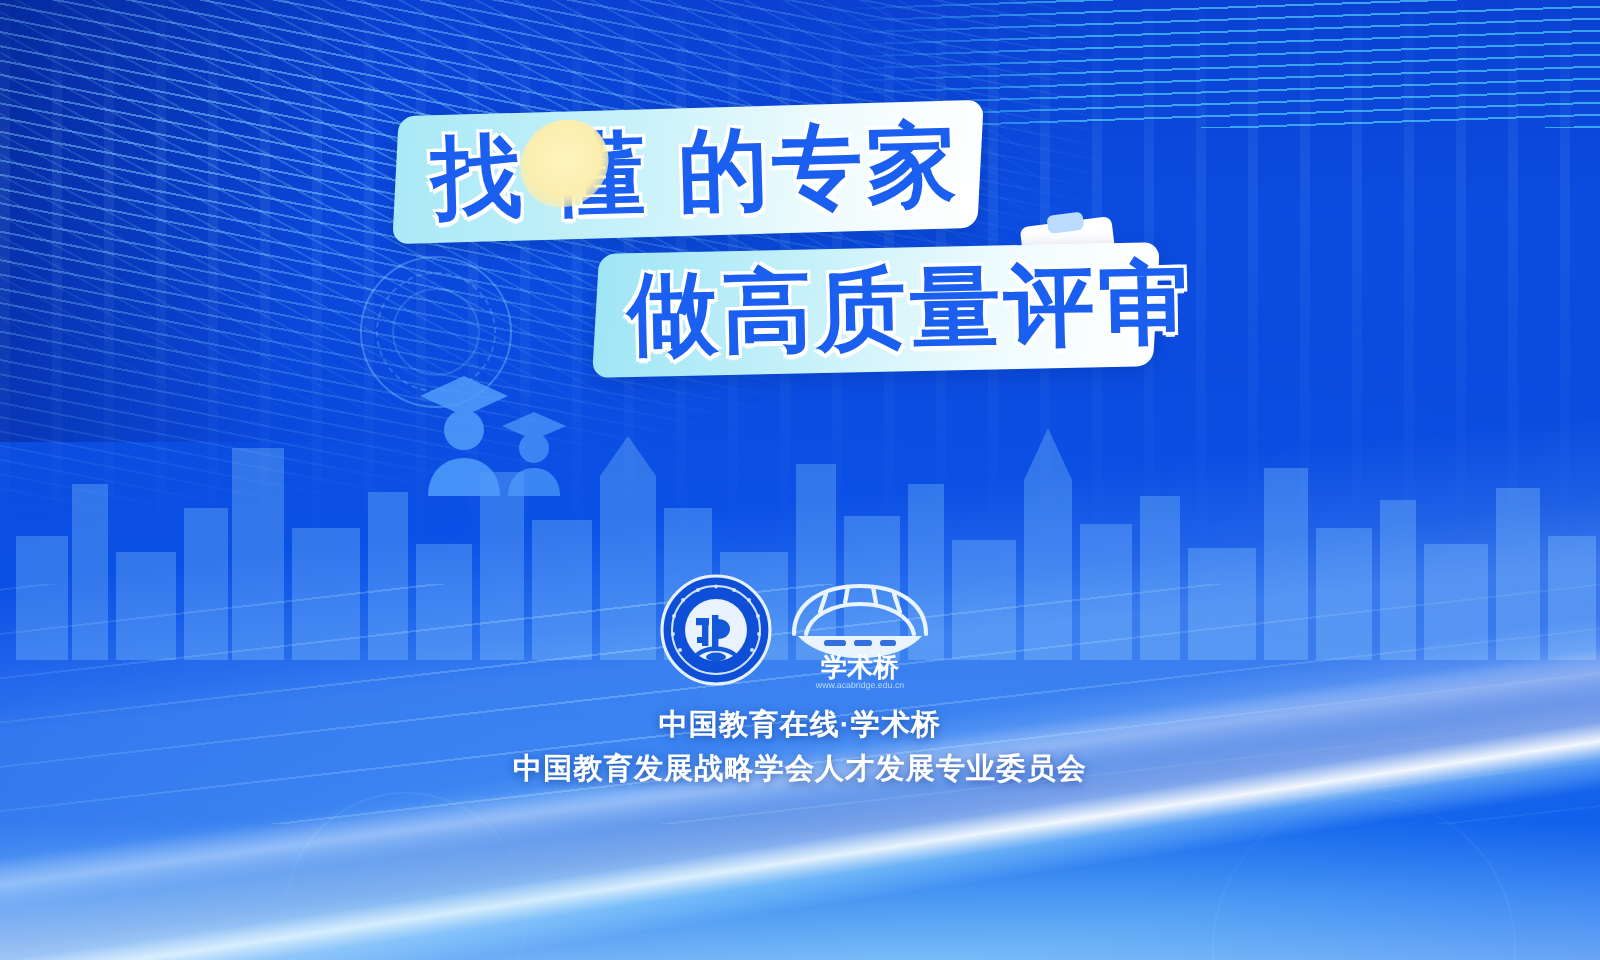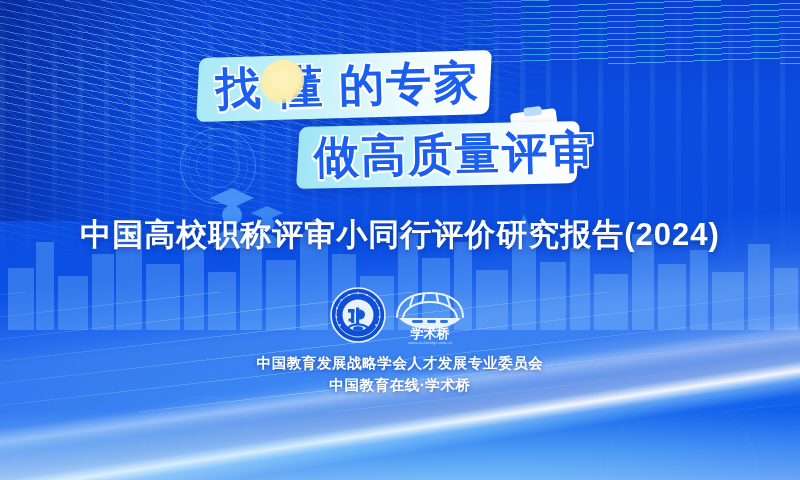--- a/index.html
+++ b/index.html
@@ -279,21 +279,20 @@
     </div>
 
     <div class="banner banner-2">
       <div class="inner">
         <span class="txt">做高质量评审</span>
       </div>
     </div>
 
   </div>
 
-  <div class="subtitle">中国高校职称评审小同行评价研究报告(2024)</div>
 
   <div class="logos">
 
     <div class="logo-seal">
       <svg viewBox="0 0 56 56" aria-hidden="true">
         <circle cx="28" cy="28" r="27" fill="#0f4fd8" stroke="#e8f2ff" stroke-width="1.6"></circle>
         <circle cx="28" cy="28" r="22" fill="none" stroke="#cfe4ff" stroke-width="1"></circle>
         <circle cx="28" cy="28" r="15.5" fill="#e9f3ff"></circle>
         <path id="sealArc" d="M28 7.5a20.5 20.5 0 0 1 0 41" fill="none"></path>
         <g fill="#dcebff" opacity=".9">
@@ -337,17 +336,17 @@
         <text x="40" y="51" text-anchor="middle" font-family="'Liberation Sans',sans-serif" font-size="13" font-weight="700" fill="#ffffff">学术桥</text>
       </svg>
       <svg viewBox="0 0 80 10" style="position:absolute;left:0;bottom:-4px;width:80px;height:10px;" aria-hidden="true">
         <text x="40" y="7" text-anchor="middle" font-family="'Liberation Sans',sans-serif" font-size="4.4" fill="#bcd9ff">www.acabridge.edu.cn</text>
       </svg>
     </div>
 
   </div>
 
   <div class="publisher">
+    <div class="l">中国教育在线·学术桥</div>
     <div class="l">中国教育发展战略学会人才发展专业委员会</div>
-    <div class="l">中国教育在线·学术桥</div>
   </div>
 
 </div>
 
 </body></html>

